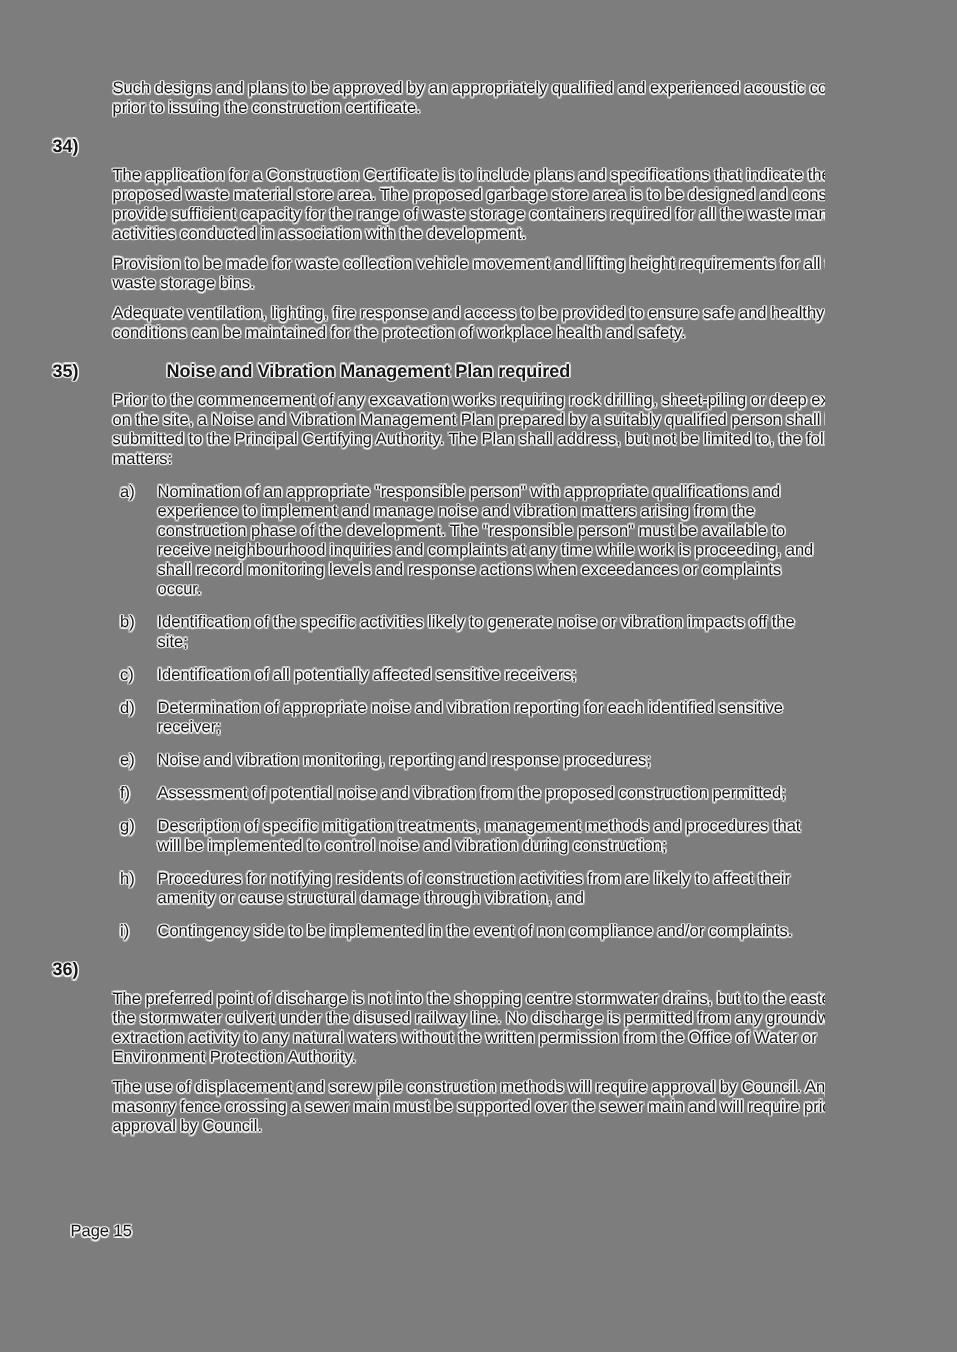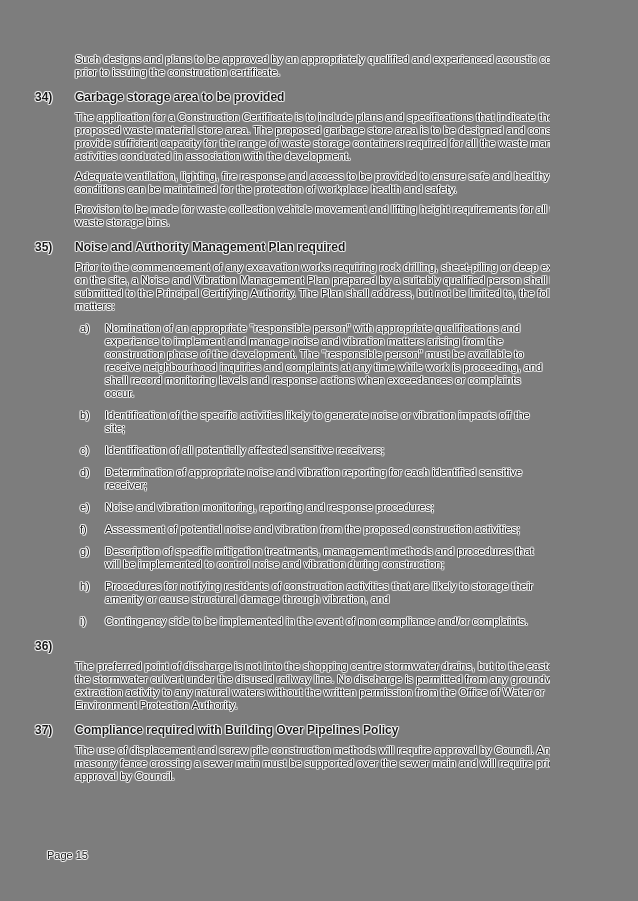--- a/index.html
+++ b/index.html
@@ -31,58 +31,58 @@
   .intro {
     margin-left: 105px;
     width: 465px;
     margin-bottom: 0;
   }
   .sec-head {
     display: flex;
     font-weight: bold;
     font-size: 12px;
     margin: 12px 0 0 35px;
+    gap: 36px;
   }
   .sec-num { width: 40px; flex: none; }
   .sec-title { width: 530px; }
   .para {
     margin: 7px 0 7px 75px;
     width: 525px;
   }
   .items { margin-left: 80px; margin-top: 0; list-style: none; }
   .item { display: flex; margin-top: 9px; }
   .item-letter { width: 25px; flex: none; }
   .item-text { width: 515px; }
   .footer {
     position: absolute;
     left: 47px;
-    top: 849px;
+    top: 815px;
   }
 </style>
 </head>
 <body>
 
 <div class="page">
 
   <div class="para intro">Such designs and plans to be approved by an appropriately qualified and experienced acoustic consultant prior to issuing the construction certificate.</div>
 
   <section>
     <div class="sec-head">
       <span class="sec-num">34)</span>
-      <span class="sec-title">Garbage storage area to be provided</span>
     </div>
     <p class="para">The application for a Construction Certificate is to include plans and specifications that indicate the proposed waste material store area. The proposed garbage store area is to be designed and constructed to provide sufficient capacity for the range of waste storage containers required for all the waste management activities conducted in association with the development.</p>
+    <p class="para">Provision to be made for waste collection vehicle movement and lifting height requirements for all types of waste storage bins.</p>
     <p class="para">Adequate ventilation, lighting, fire response and access to be provided to ensure safe and healthy conditions can be maintained for the protection of workplace health and safety.</p>
-    <p class="para">Provision to be made for waste collection vehicle movement and lifting height requirements for all types of waste storage bins.</p>
   </section>
 
   <section>
     <div class="sec-head">
       <span class="sec-num">35)</span>
-      <span class="sec-title">Noise and Authority Management Plan required</span>
+      <span class="sec-title">Noise and Vibration Management Plan required</span>
     </div>
     <p class="para">Prior to the commencement of any excavation works requiring rock drilling, sheet-piling or deep excavation on the site, a Noise and Vibration Management Plan prepared by a suitably qualified person shall be submitted to the Principal Certifying Authority.  The Plan shall address, but not be limited to, the following matters:</p>
     <ul class="items">
       <li class="item">
         <span class="item-letter">a)</span>
         <span class="item-text">Nomination of an appropriate "responsible person" with appropriate qualifications and experience to implement and manage noise and vibration matters arising from the construction phase of the development. The "responsible person" must be available to receive neighbourhood inquiries and complaints at any time while work is proceeding, and shall record monitoring levels and response actions when exceedances or complaints occur.</span>
       </li>
       <li class="item">
         <span class="item-letter">b)</span>
         <span class="item-text">Identification of the specific activities likely to generate noise or vibration impacts off the site;</span>
@@ -94,47 +94,43 @@
       <li class="item">
         <span class="item-letter">d)</span>
         <span class="item-text">Determination of appropriate noise and vibration reporting for each identified sensitive receiver;</span>
       </li>
       <li class="item">
         <span class="item-letter">e)</span>
         <span class="item-text">Noise and vibration monitoring, reporting and response procedures;</span>
       </li>
       <li class="item">
         <span class="item-letter">f)</span>
-        <span class="item-text">Assessment  of potential noise and vibration from the proposed construction activities;</span>
+        <span class="item-text">Assessment  of potential noise and vibration from the proposed construction permitted;</span>
       </li>
       <li class="item">
         <span class="item-letter">g)</span>
         <span class="item-text">Description of specific mitigation treatments, management methods and procedures that will be implemented to control noise and vibration during construction;</span>
       </li>
       <li class="item">
         <span class="item-letter">h)</span>
-        <span class="item-text">Procedures for notifying residents of construction activities that are likely to storage their amenity or cause structural damage through vibration, and</span>
+        <span class="item-text">Procedures for notifying residents of construction activities from are likely to affect their amenity or cause structural damage through vibration, and</span>
       </li>
       <li class="item">
         <span class="item-letter">i)</span>
         <span class="item-text">Contingency side to be implemented in the event of non compliance and/or complaints.</span>
       </li>
     </ul>
   </section>
 
   <section>
     <div class="sec-head">
       <span class="sec-num">36)</span>
     </div>
     <p class="para">The preferred point of discharge is not into the shopping centre stormwater drains, but to the eastern side of the stormwater culvert under the disused railway line. No discharge is permitted from any groundwater extraction activity to any natural waters without the written permission from the Office of Water or Environment Protection Authority.</p>
   </section>
 
   <section>
-    <div class="sec-head">
-      <span class="sec-num">37)</span>
-      <span class="sec-title">Compliance required with Building Over Pipelines Policy</span>
-    </div>
     <p class="para">The use of displacement and screw pile construction methods will require approval by Council. Any brick / masonry fence crossing a sewer main must be supported over the sewer main and will require prior approval by Council.</p>
   </section>
 
   <div class="footer">Page 15</div>
 
 </div>
 
 </body></html>

